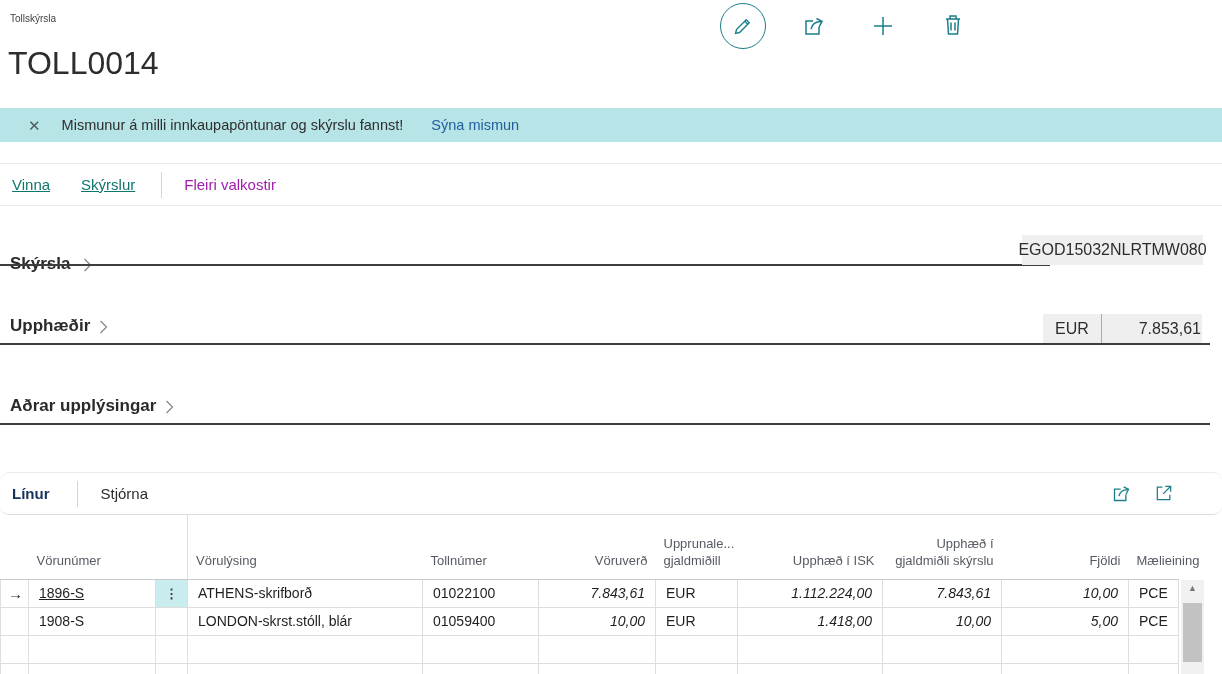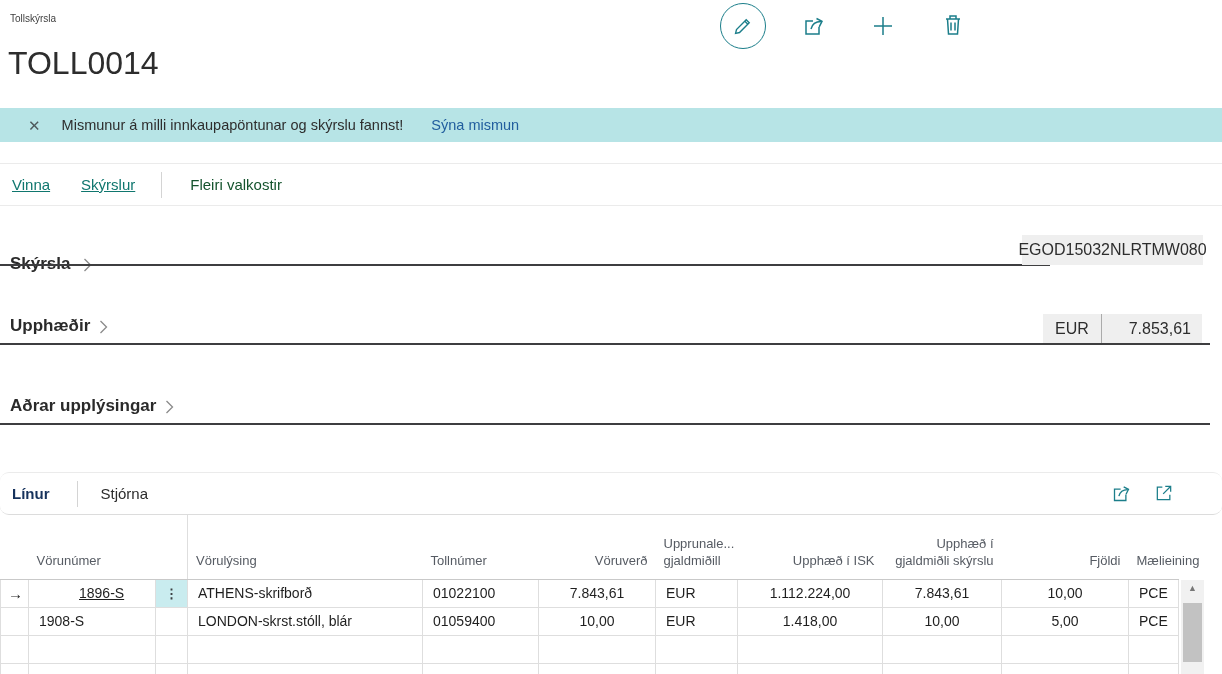--- a/index.html
+++ b/index.html
@@ -27,34 +27,34 @@
   .banner-msg   { margin-left: 21px; font-size: 14.5px; color: #2e2e2e; }
   .banner-link  { margin-left: 28px; font-size: 14.5px; color: #215e9e; cursor: pointer; }
 
   
   .menubar { position: absolute; left: 0; top: 163px; width: 1222px; height: 43px;
              border-top: 1px solid #ebebeb; border-bottom: 1px solid #ebebeb;
              display: flex; align-items: center; font-size: 15px; }
   .menu-item { margin-left: 12px; color: #0f766e; cursor: pointer; text-decoration: underline; }
   .menu-item + .menu-item { margin-left: 31px; }
   .menu-divider { width: 1px; height: 26px; background: #d4d4d4; margin-left: 26px; }
-  .menu-more { margin-left: 28px; color: #14532d; cursor: pointer; }
+  .menu-more { margin-left: 22px; color: #a21caf; cursor: pointer; }
 
   
   .section-heading { position: absolute; left: 10px; display: flex; align-items: center; gap: 9px;
                      font-size: 17px; font-weight: 700; color: #2a2a2a; cursor: pointer; }
   .chev { display: inline-flex; margin-top: 2px; }
   .h-line { position: absolute; left: 0; height: 2px; background: #3e3e40; }
 
   .value-box { position: absolute; background: #efefef; font-size: 16px; color: #2d2d2d;
                display: flex; align-items: center; }
   .box-skyrsla { left: 1022px; top: 235px; width: 181px; height: 30px; justify-content: center; }
   .box-eur     { left: 1043px; top: 314px; width: 58px;  height: 29px; justify-content: center; }
   .box-amount  { left: 1101px; top: 314px; width: 101px; height: 29px; justify-content: flex-end;
-                 padding-right: 11px; border-left: 1px solid #ababab; }
+                 padding-right: 1px; border-left: 1px solid #ababab; }
 
   
   .lines-bar { position: absolute; left: 0; top: 472px; width: 1222px; height: 43px;
                border-top: 1px solid #ebebeb; border-bottom: 1px solid #dcdcdc;
                display: flex; align-items: center; font-size: 15px; border-radius: 9px; }
   .lines-title { margin-left: 12px; font-weight: 700; color: #16325c; cursor: pointer; }
   .lines-divider { width: 1px; height: 26px; background: #d4d4d4; margin-left: 27px; }
   .lines-manage { margin-left: 23px; color: #2b2b2b; cursor: pointer; }
   .lines-icons { margin-left: auto; margin-right: 48px; display: flex; gap: 22px; color: #1b7e8a; }
   .lines-icons span { cursor: pointer; display: inline-flex; }
@@ -63,26 +63,26 @@
   .table-wrap { position: absolute; left: 0; top: 515px; width: 1222px; height: 159px; overflow: hidden; }
   table { border-collapse: collapse; table-layout: fixed; width: 1178px; }
   thead th { height: 64px; vertical-align: bottom; padding: 0 8px 9px 8px;
              font-weight: 400; font-size: 13px; color: #565b63; line-height: 1.3;
              border: none; border-bottom: 1px solid #c9c9c9; text-align: left; }
   thead th.r { text-align: right; }
   thead th.col-ellipsis { border-right: 1px solid #dedede; }
   thead th.nowrap { white-space: nowrap; overflow: visible; }
   tbody td { height: 28px; border: 1px solid #dedede; font-size: 14px; padding: 0 10px;
              color: #1f1f1f; background: #fff; white-space: nowrap; overflow: hidden; }
-  tbody td.r { text-align: center; }
+  tbody td.r { text-align: right; font-style: italic; }
   td.indicator { padding: 0 2px 0 7px; font-size: 15px; color: #222; }
   td.ellipsis-cell { padding: 0; text-align: center; }
   .ellipsis-active { background: #c9ecef; color: #3c4043; font-weight: 700; font-size: 13px;
                      letter-spacing: 0; cursor: pointer; line-height: 1; }
-  .cell-link { text-decoration: underline; cursor: pointer; margin-left: 40px; }
+  .cell-link { text-decoration: underline; cursor: pointer; }
 
   
   .vscroll { position: absolute; left: 1181px; top: 580px; width: 23px; height: 94px; background: #f1f1f1; }
   .vscroll-up { position: absolute; left: 0; top: 3px; width: 23px; text-align: center;
                 font-size: 9px; color: #777; cursor: pointer; }
   .vscroll-thumb { position: absolute; left: 2px; top: 23px; width: 19px; height: 59px;
                    background: #c2c2c2; cursor: grab; }
 
   svg { display: block; }
 </style>

